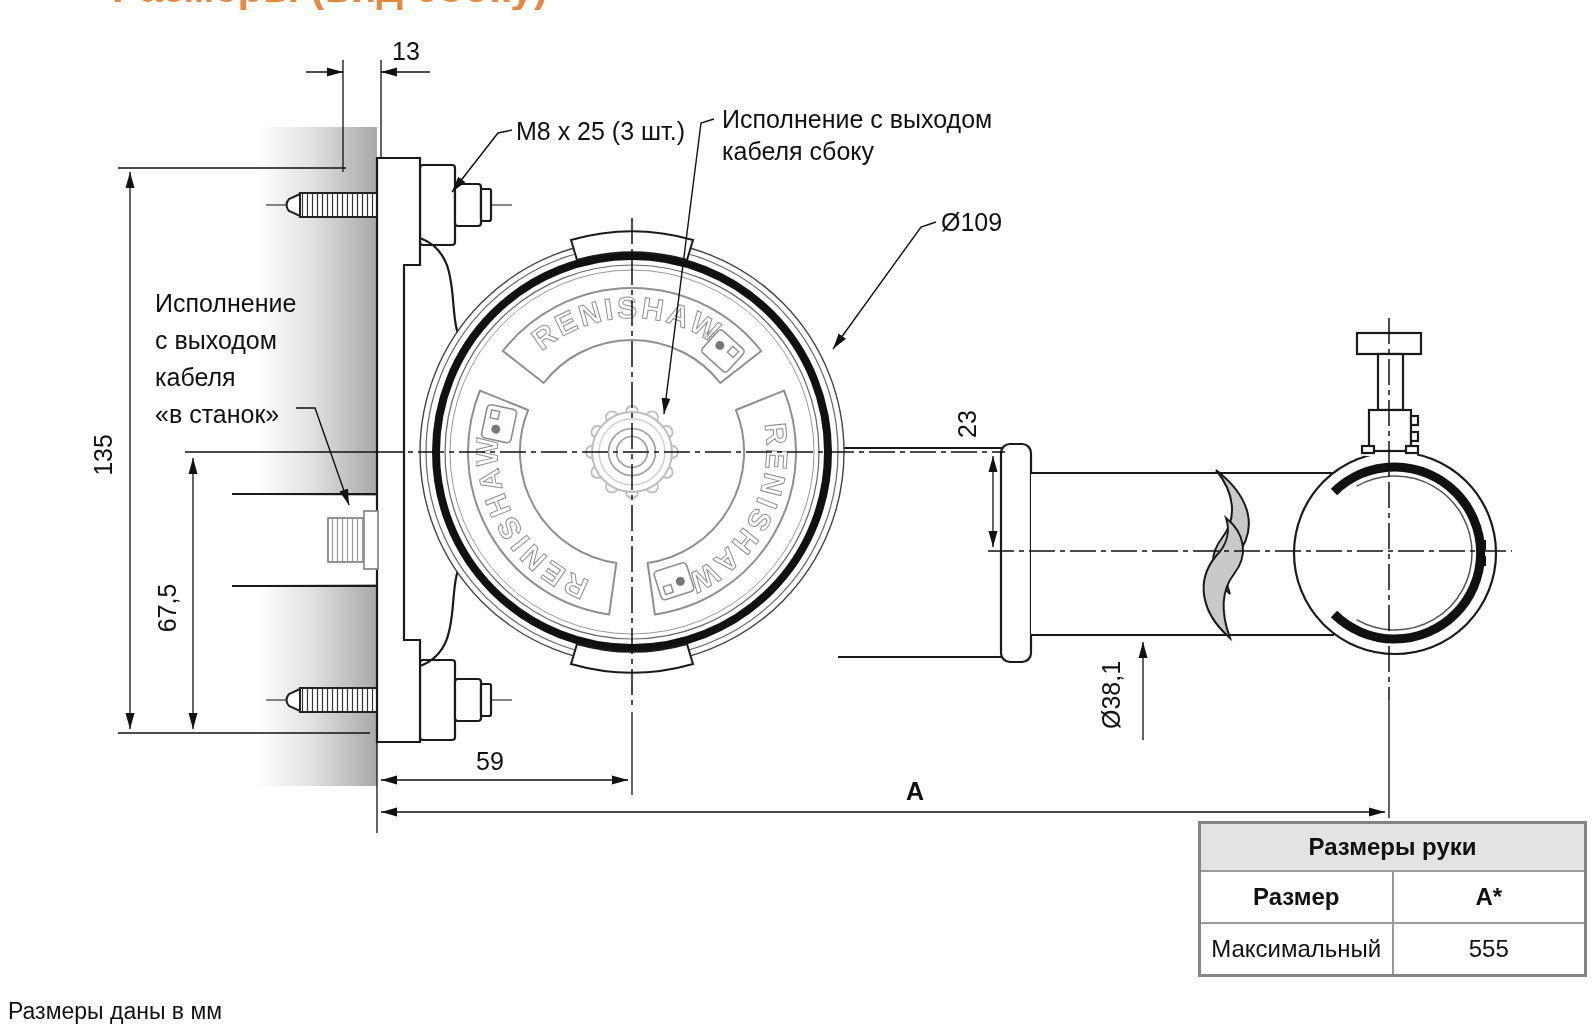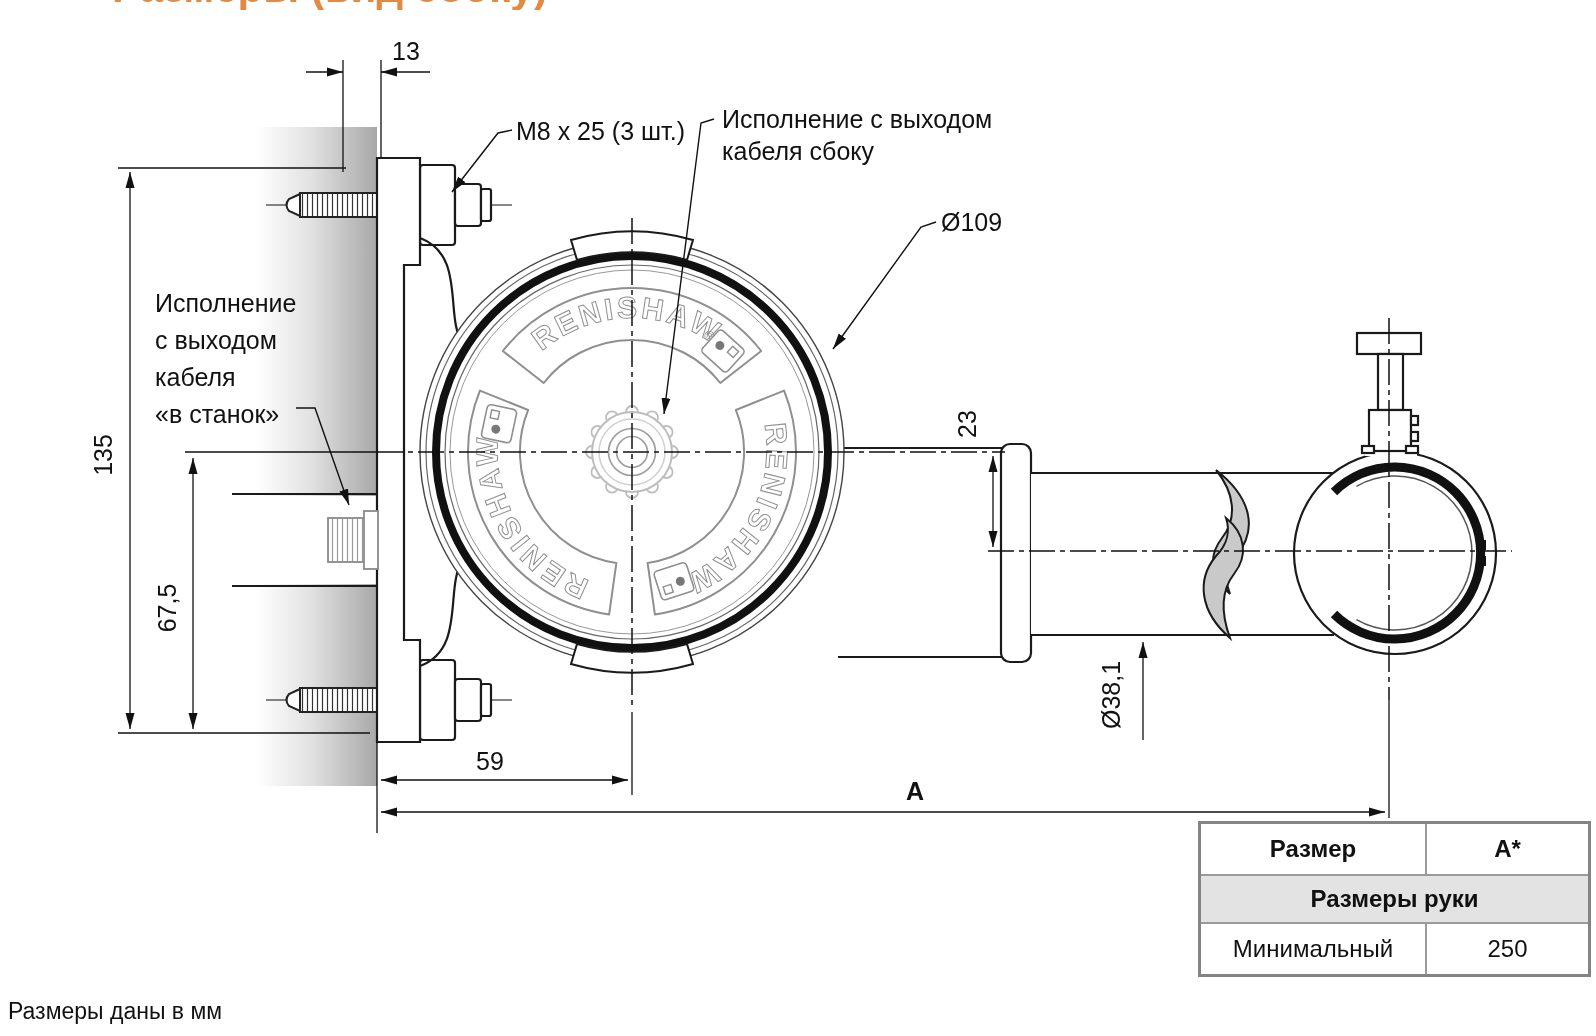--- a/index.html
+++ b/index.html
@@ -268,27 +268,27 @@
       <text class="lbltxt" x="155" y="312">Исполнение</text>
       <text class="lbltxt" x="155" y="349">с выходом</text>
       <text class="lbltxt" x="155" y="386">кабеля</text>
       <text class="lbltxt" x="155" y="423">«в станок»</text>
     </g>
   </svg>
 
   <table id="arm-table">
     <tbody>
         <tr>
+          <td class="ttl" colspan="2">Размеры руки</td>
+        </tr>
+    <tr>
       <th class="hdr c1">Размер</th>
       <th class="hdr c2">A*</th>
     </tr>
     <tr>
-          <td class="ttl" colspan="2">Размеры руки</td>
-        </tr>
-    <tr>
-      <td class="c1">Минимальный</td>
-      <td class="c2">250</td>
+      <td class="c1">Максимальный</td>
+      <td class="c2">555</td>
     </tr>
   </tbody>
     </table>
 
   <div id="footnote">Размеры даны в мм</div>
 </div>
 
 </body></html>

